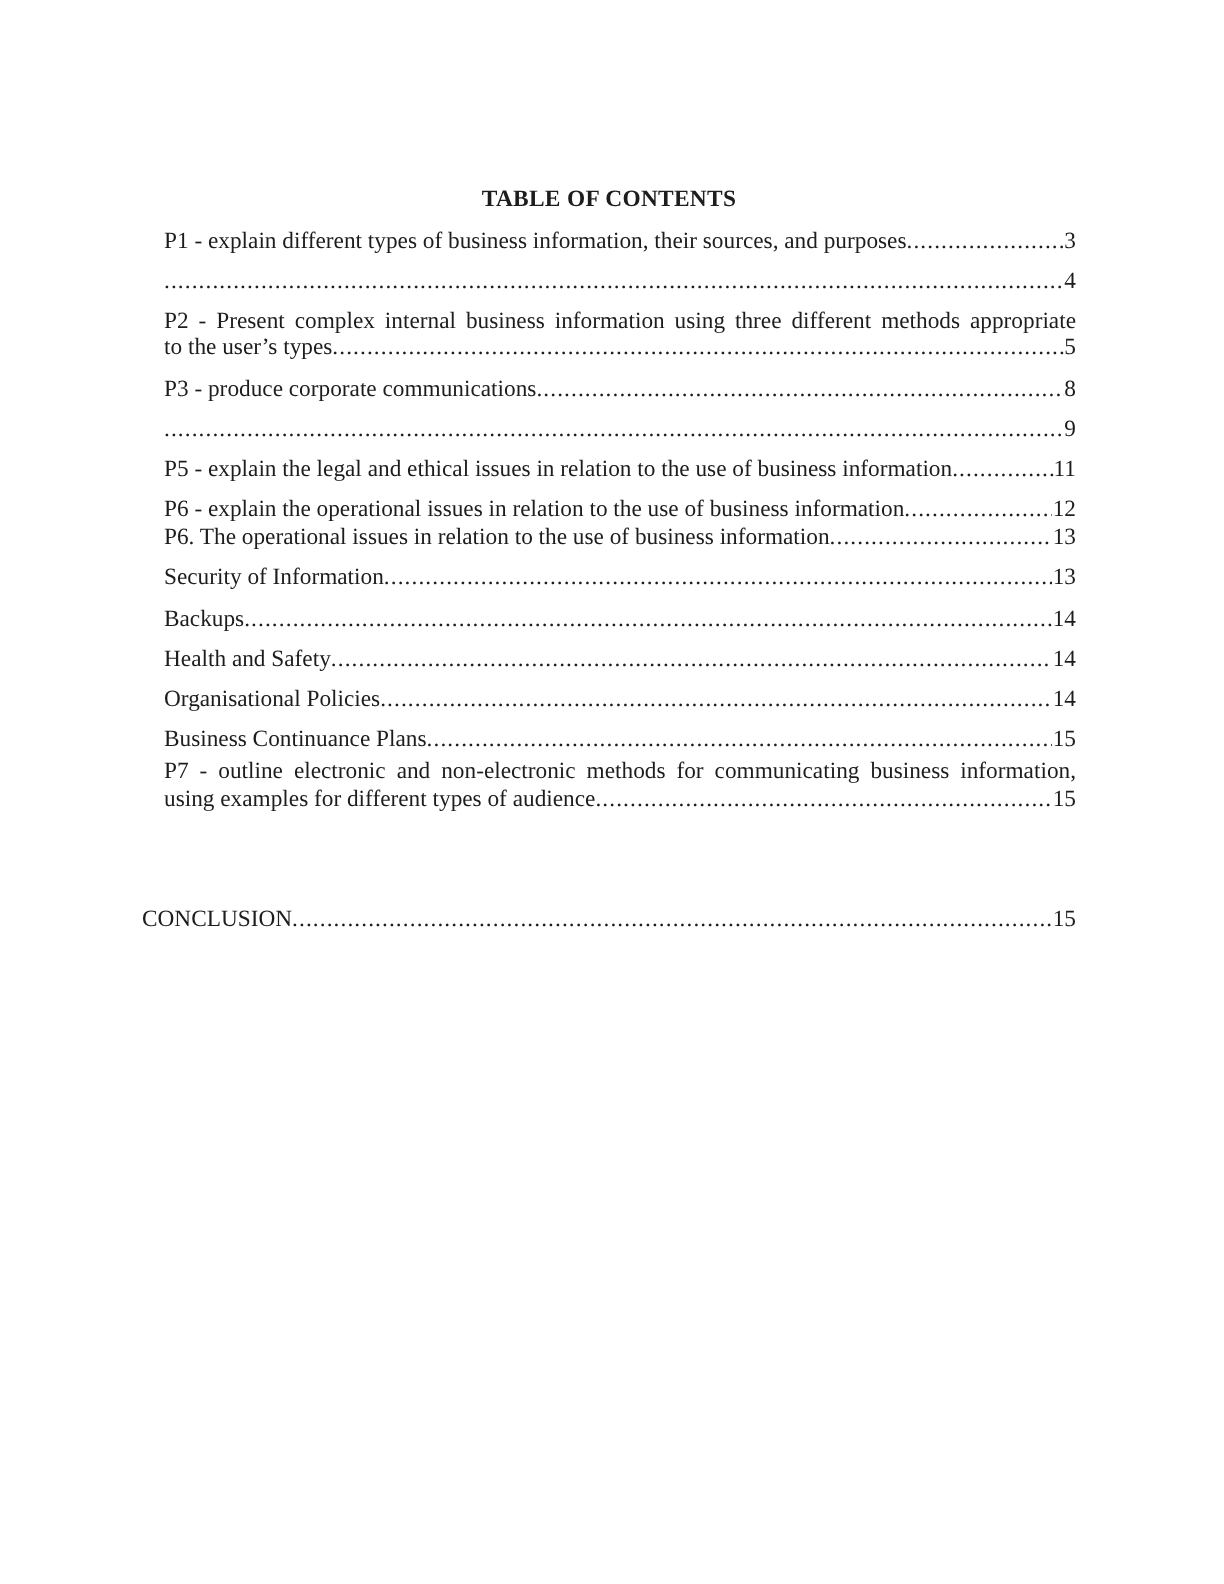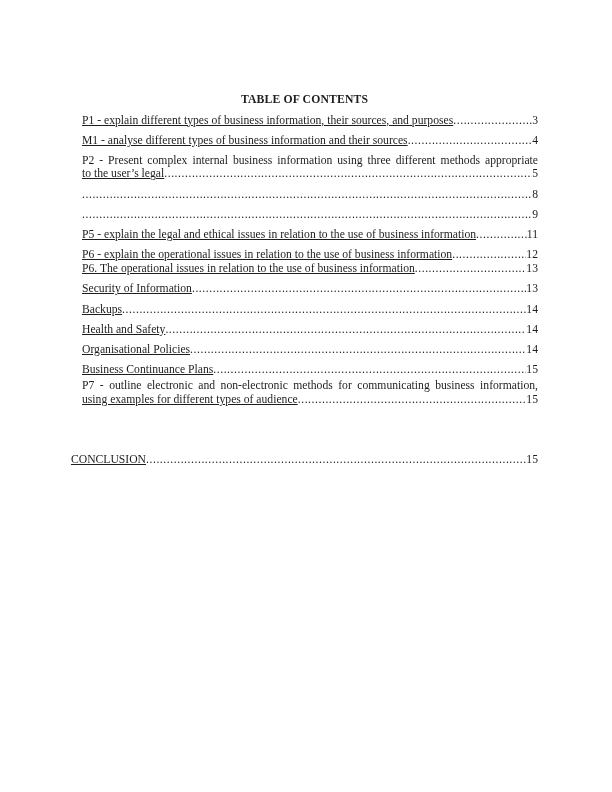--- a/index.html
+++ b/index.html
@@ -53,21 +53,20 @@
     text-align-last: justify;
   }
   .toc-line.last {
     display: flex;
     align-items: baseline;
     overflow: hidden;
   }
   .entry-text {
     flex: 0 0 auto;
     white-space: nowrap;
-    text-decoration: underline;
   }
   .dotfill {
     flex: 1 1 12px;
     min-width: 8px;
     overflow: hidden;
     white-space: nowrap;
     letter-spacing: 0.55px;
   }
   .entry-page {
     flex: 0 0 auto;
@@ -82,35 +81,35 @@
     <nav class="toc-list">
         <div class="toc-entry">
           <div class="toc-line last">
             <span class="entry-text">P1 - explain different types of business information, their sources, and purposes</span>
             <span class="dotfill">............................................................................................................................................................................................................................................................................................................</span>
             <span class="entry-page">3</span>
           </div>
         </div>
         <div class="toc-entry">
           <div class="toc-line last">
-            <span class="entry-text">M1 - analyse different types of business information and their sources</span>
             <span class="dotfill">............................................................................................................................................................................................................................................................................................................</span>
             <span class="entry-page">4</span>
           </div>
         </div>
         <div class="toc-entry">
           <div class="toc-line full">P2 - Present complex internal business information using three different methods appropriate</div>
           <div class="toc-line last">
-            <span class="entry-text">to the user’s legal</span>
+            <span class="entry-text">to the user’s types</span>
             <span class="dotfill">............................................................................................................................................................................................................................................................................................................</span>
             <span class="entry-page">5</span>
           </div>
         </div>
         <div class="toc-entry">
           <div class="toc-line last">
+            <span class="entry-text">P3 - produce corporate communications</span>
             <span class="dotfill">............................................................................................................................................................................................................................................................................................................</span>
             <span class="entry-page">8</span>
           </div>
         </div>
         <div class="toc-entry">
           <div class="toc-line last">
             <span class="dotfill">............................................................................................................................................................................................................................................................................................................</span>
             <span class="entry-page">9</span>
           </div>
         </div>

